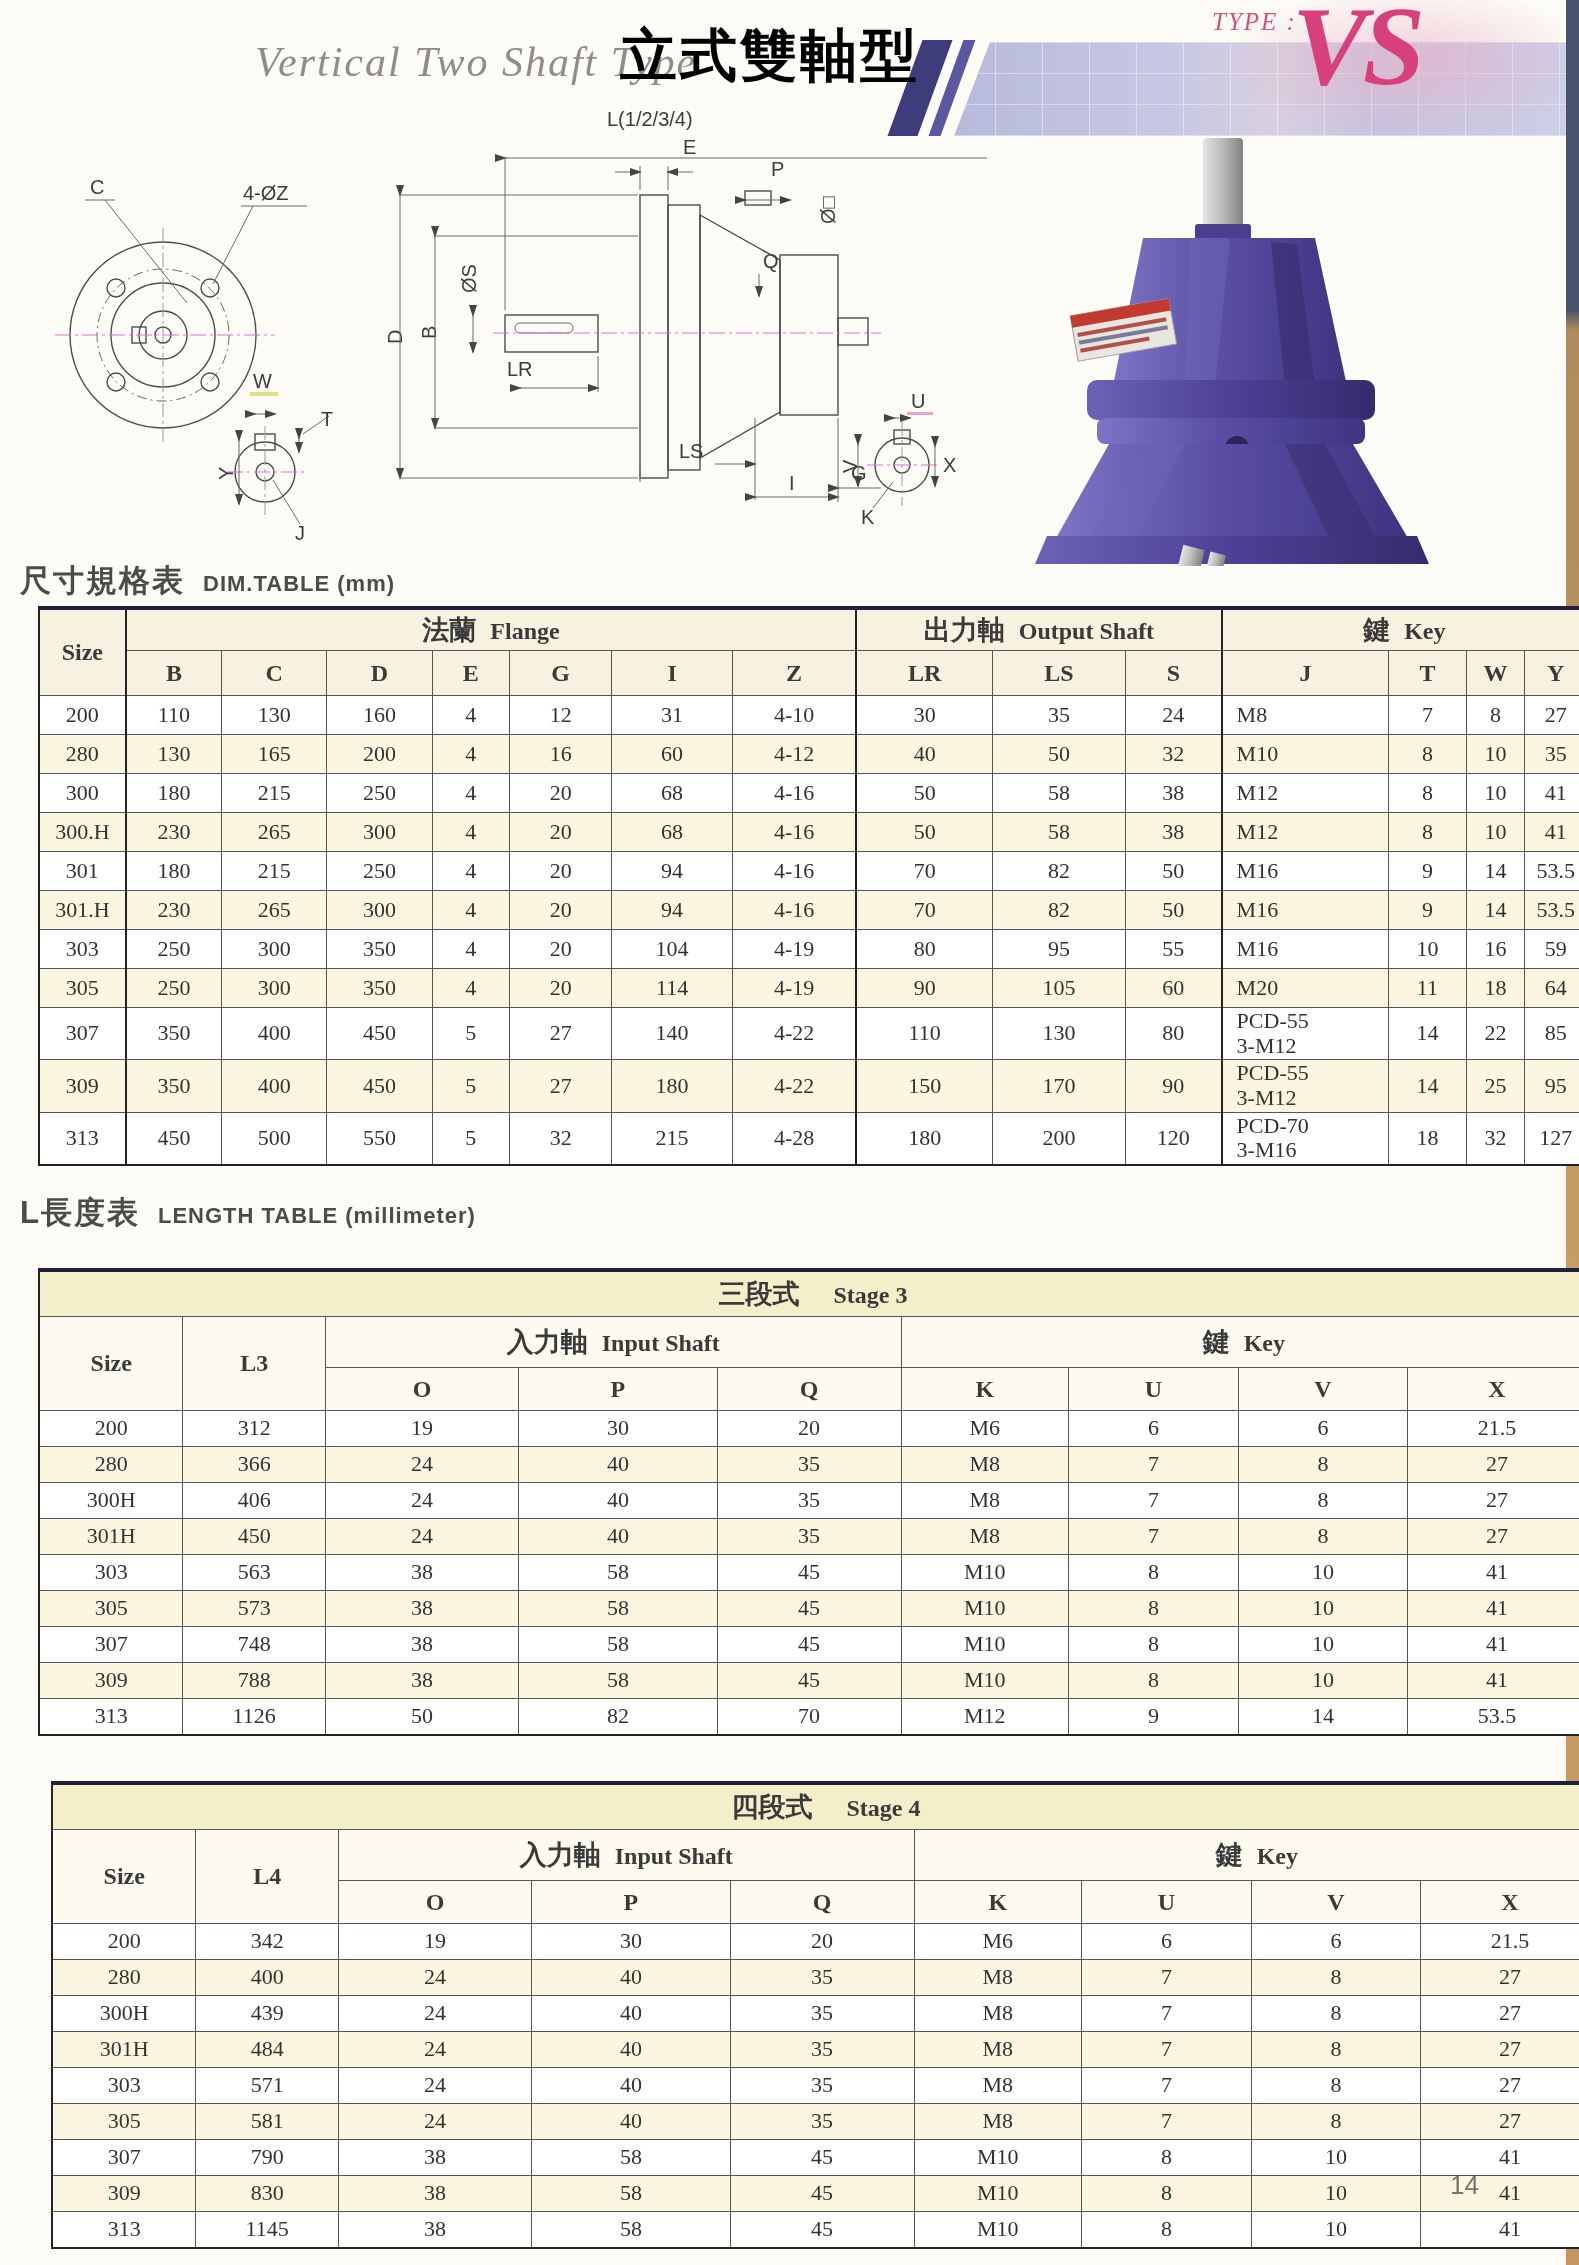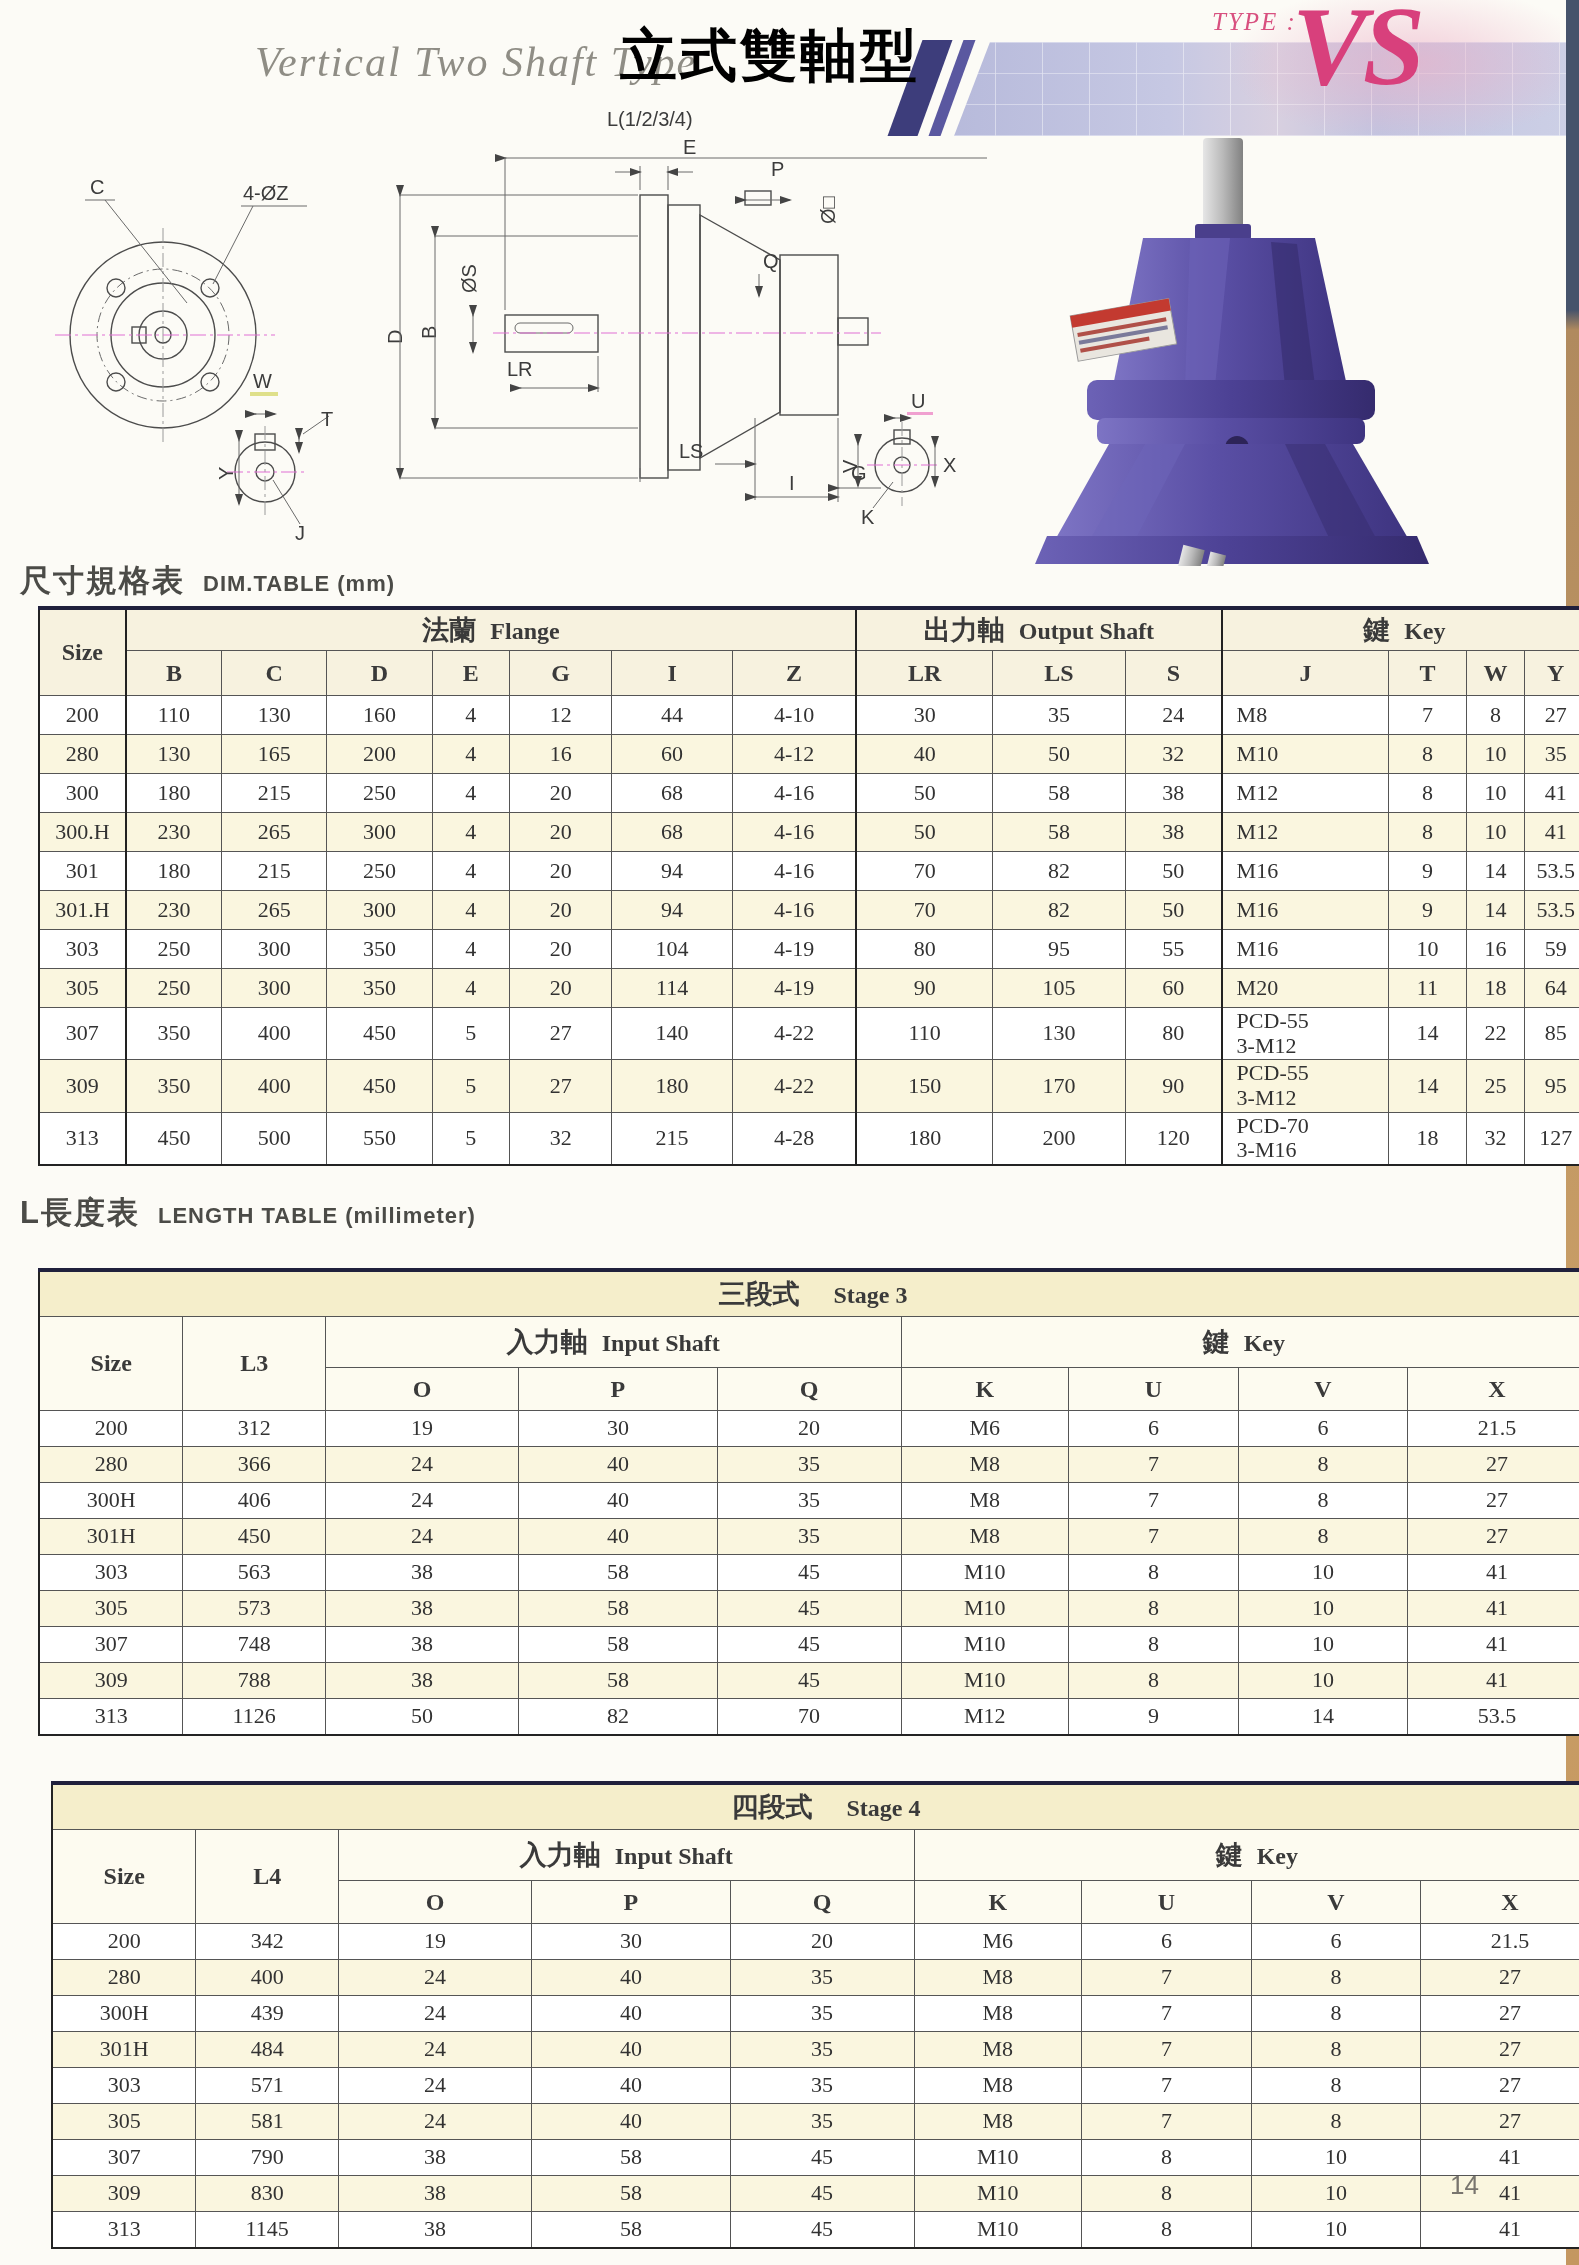--- a/index.html
+++ b/index.html
@@ -315,21 +315,21 @@
     </tr>
   </thead>
   <tbody>
         <tr>
           <td>200</td>
           <td>110</td>
           <td>130</td>
           <td>160</td>
           <td>4</td>
           <td>12</td>
-          <td>44</td>
+          <td>31</td>
           <td>4-10</td>
           <td>30</td>
           <td>35</td>
           <td>24</td>
           <td>M8</td>
           <td>7</td>
           <td>8</td>
           <td>27</td>
         </tr>
         <tr>

